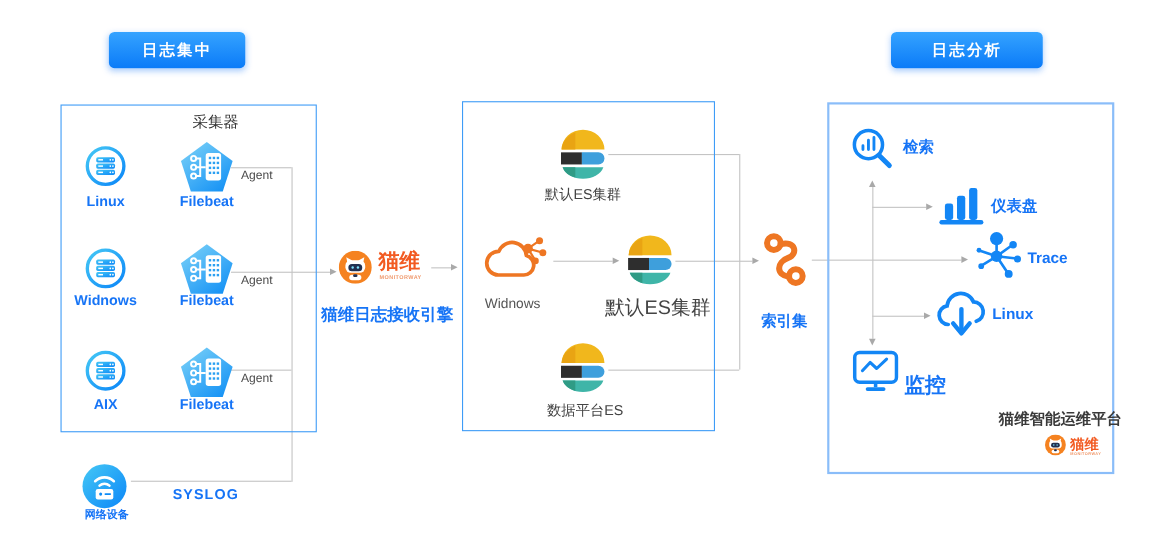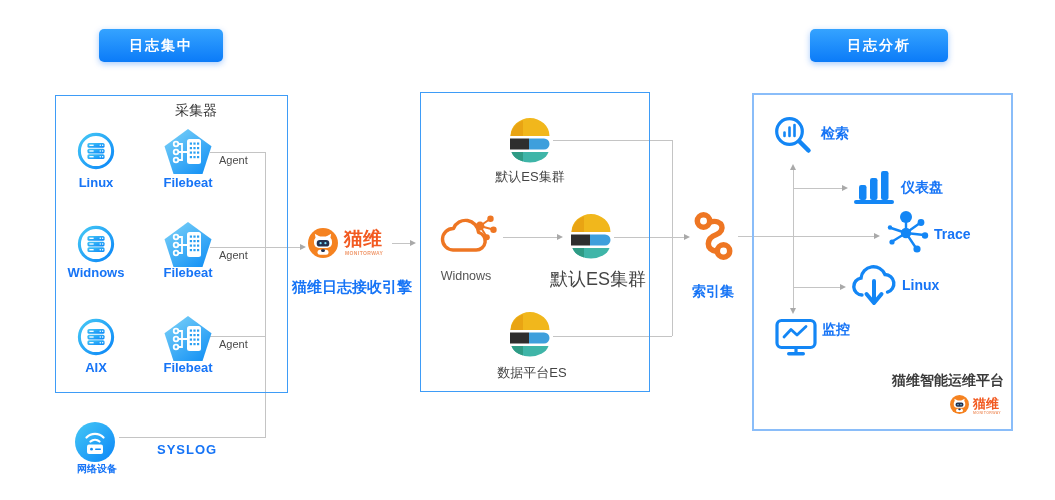--- a/index.html
+++ b/index.html
@@ -19,21 +19,21 @@
   .hline{position:absolute;height:1px;background:#c4c4c4;}
   .vline{position:absolute;width:1px;background:#c4c4c4;}
   .arr-r{position:absolute;width:0;height:0;border-top:3.5px solid transparent;
          border-bottom:3.5px solid transparent;border-left:6px solid #a9a9a9;}
   .arr-u{position:absolute;width:0;height:0;border-left:3.5px solid transparent;
          border-right:3.5px solid transparent;border-bottom:6px solid #a9a9a9;}
   .arr-d{position:absolute;width:0;height:0;border-left:3.5px solid transparent;
          border-right:3.5px solid transparent;border-top:6px solid #a9a9a9;}
   .brand-txt{color:#f25a21;font-weight:bold;}
   .brand-sub{color:#f09a6e;font-weight:bold;letter-spacing:.4px;}
-  .platform-txt{color:#3a3a3a;font-weight:bold;}
+  .platform-txt{color:#3a3a3a;font-weight:bold;margin-left:16px;}
 </style>
 </head>
 <body>
 
 <div class="canvas">
 
   <svg width="0" height="0" style="position:absolute">
     <defs>
       <linearGradient id="gradBlue" x1="0" y1="0" x2="1" y2="1">
         <stop offset="0" stop-color="#45c8f5"></stop>
@@ -356,21 +356,21 @@
     <path d="M16.5 31 L24 40 L31.5 31" fill="none" stroke="#1386f5" stroke-width="4" stroke-linecap="round" stroke-linejoin="round"></path>
   </svg>
   <div class="lbl blue" style="left:902px;top:278px;font-size:14px">Linux</div>
 
   <svg class="icon" style="left:775px;top:318px" viewBox="0 0 42 40" width="42" height="40">
     <rect x="2" y="2.5" width="38" height="27" rx="4.5" fill="#fff" stroke="#1386f5" stroke-width="3.2"></rect>
     <path d="M9 19 L16 11.5 L22 17 L31 8.5" fill="none" stroke="#1386f5" stroke-width="2.8" stroke-linecap="round" stroke-linejoin="round"></path>
     <path d="M21 30 V34" stroke="#1386f5" stroke-width="3.2"></path>
     <rect x="12" y="34" width="18" height="3.4" rx="1.7" fill="#1386f5"></rect>
   </svg>
-  <div class="lbl blue" style="left:822px;top:322px;font-size:14px">监控</div>
+  <div class="lbl blue" style="left:822px;top:341px;font-size:19px">监控</div>
 
   <div class="lbl platform-txt" style="left:892px;top:373px;font-size:14px">猫维智能运维平台</div>
   <svg class="icon" style="left:950px;top:395px" viewBox="0 0 30 30" width="19" height="19">
     <circle cx="15" cy="15" r="15" fill="#f58220"></circle>
     <path d="M8 12 L6.8 5.8 L12.2 8.8 Z" fill="#fff"></path>
     <path d="M22 12 L23.2 5.8 L17.8 8.8 Z" fill="#fff"></path>
     <rect x="6" y="8.5" width="18" height="11.5" rx="5" fill="#fff"></rect>
     <rect x="8.7" y="12" width="12.6" height="6.6" rx="3.2" fill="#223050"></rect>
     <circle cx="12.6" cy="15.2" r="1.1" fill="#7fe3ff"></circle>
       <circle cx="17.4" cy="15.2" r="1.1" fill="#7fe3ff"></circle>

